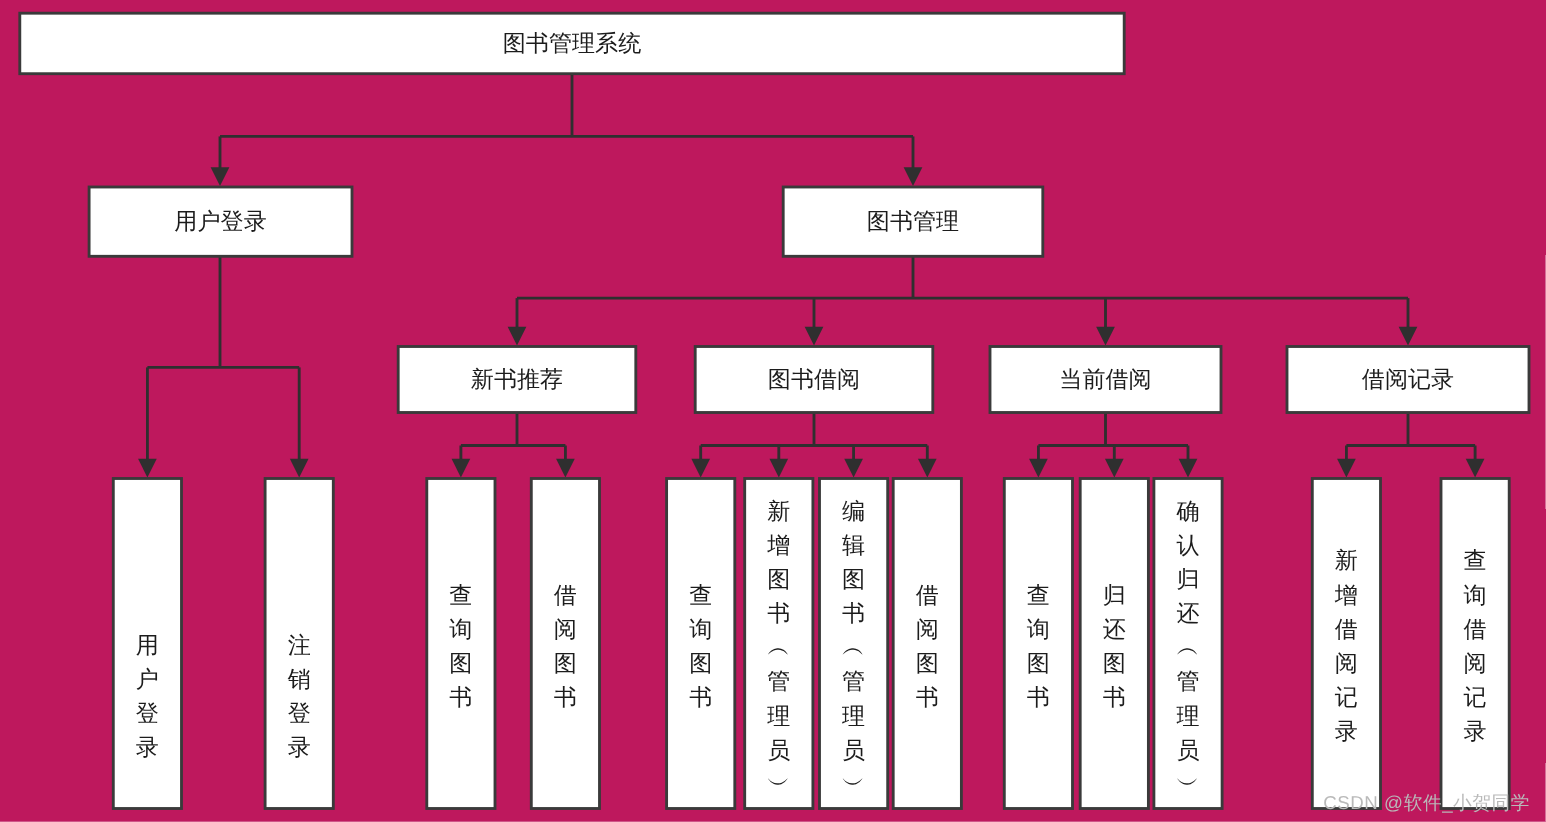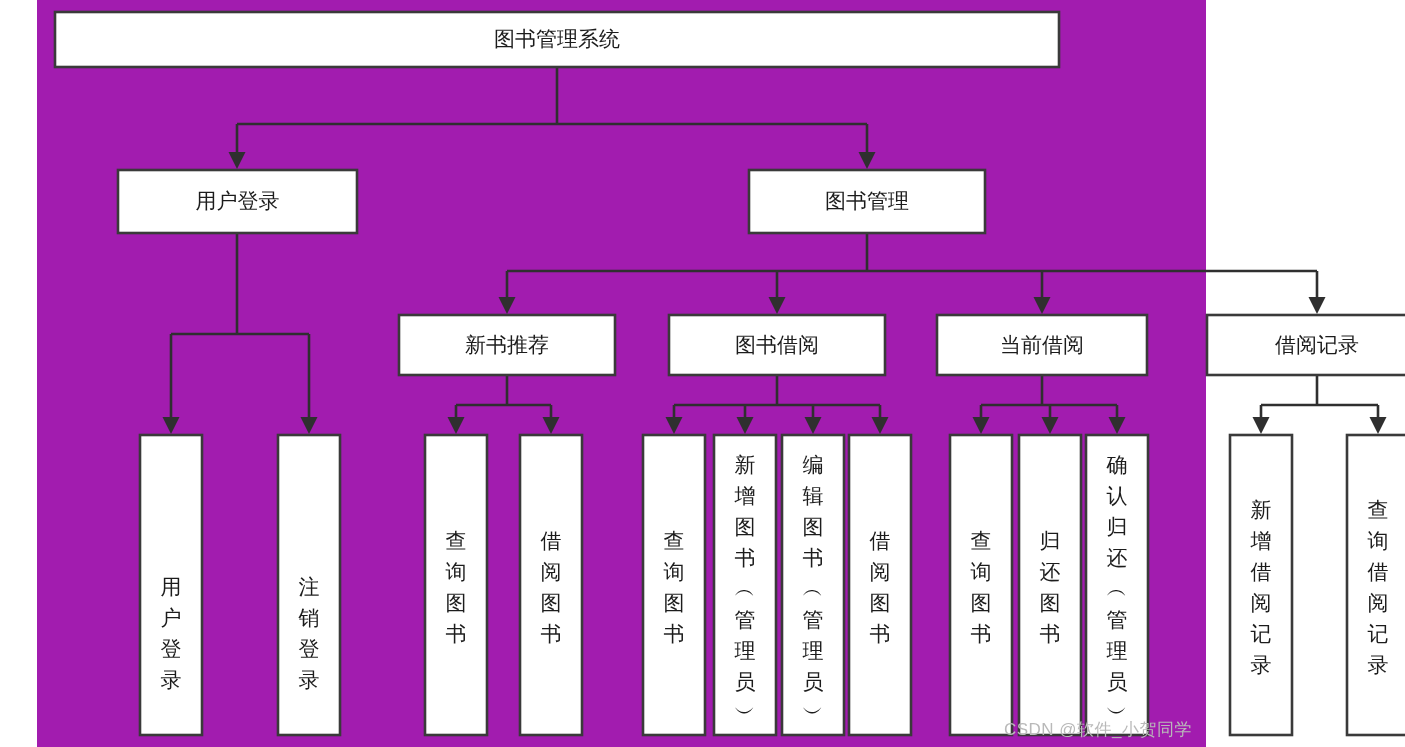--- a/index.html
+++ b/index.html
@@ -10,24 +10,23 @@
   }
   body {
     width: 1405px;
     height: 747px;
     font-family: "Liberation Sans", "DejaVu Sans", sans-serif;
     overflow: hidden;
     position: relative;
   }
   #diagram-root {
     position: relative;
-    width: 1169px;
+    width: 1405px;
     height: 747px;
-    background: #a21caf;
-    margin-left: 37px;
+    background: #be185d;
   }
   svg#flow-svg {
     position: absolute;
     left: 0;
     top: 0;
     width: 1405px;
     height: 747px;
     display: block;
   }
   .node-box {

